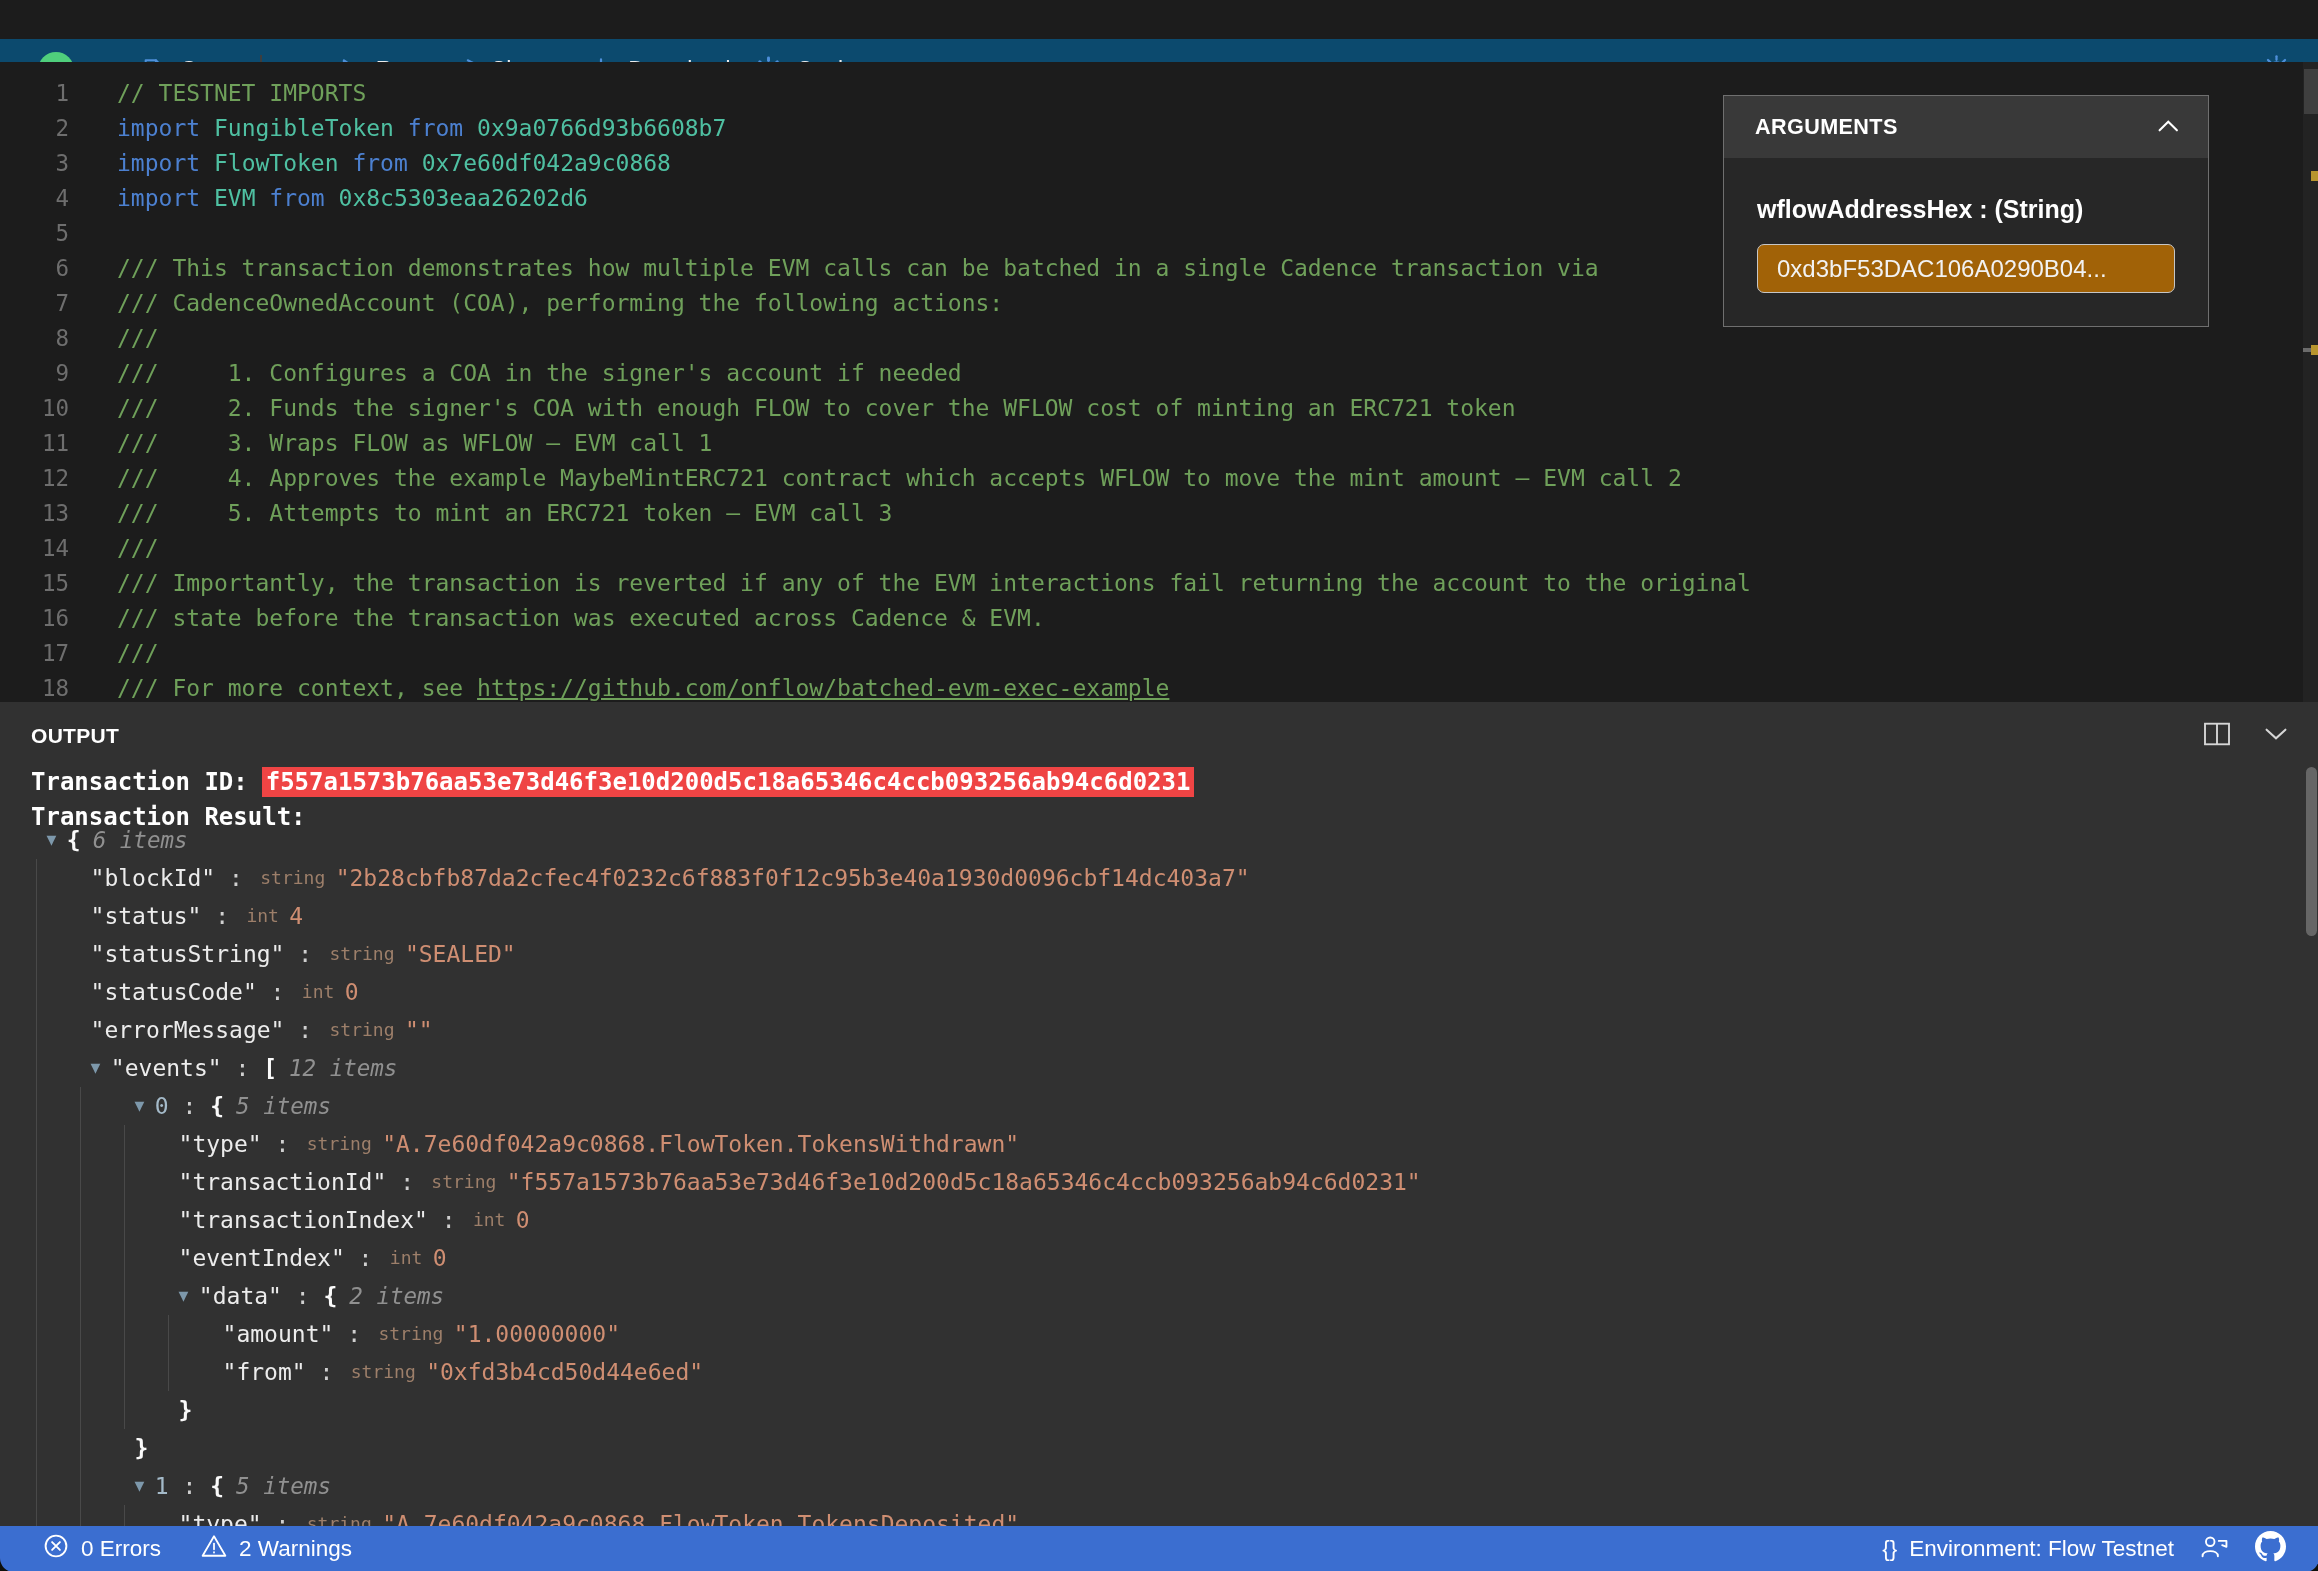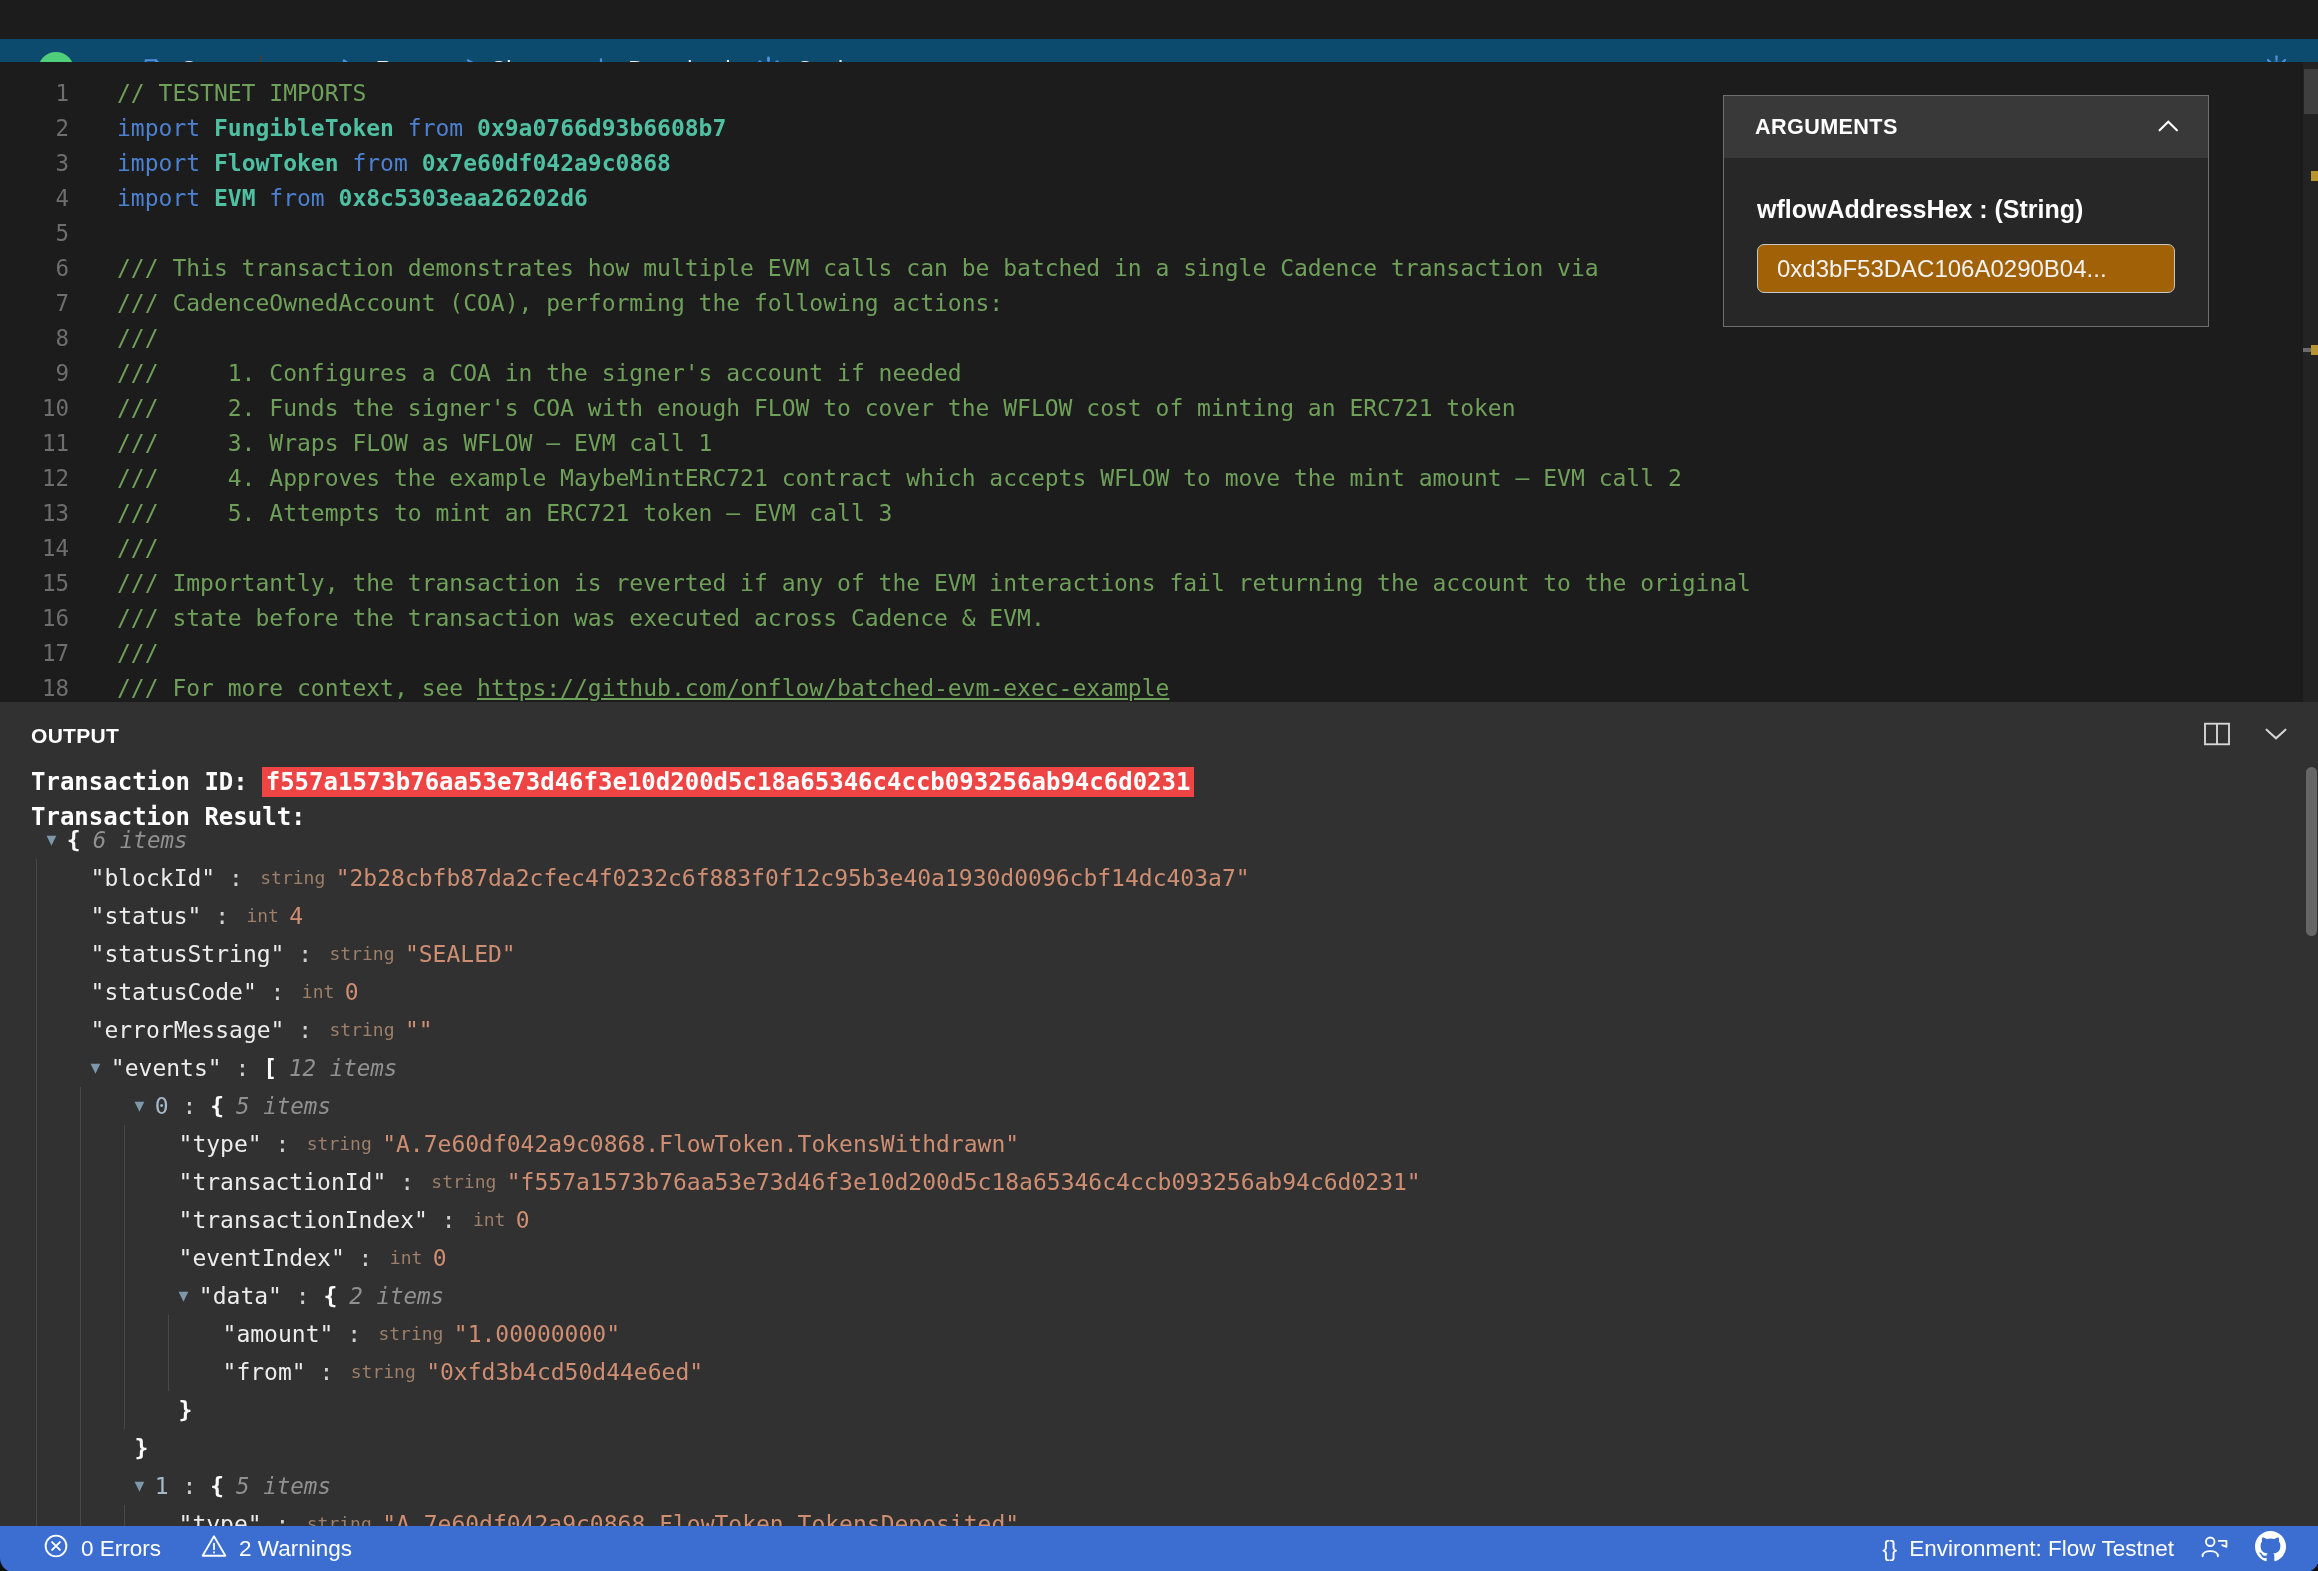--- a/index.html
+++ b/index.html
@@ -18,21 +18,21 @@
   .theme{margin-left:auto;margin-right:26px;display:flex;align-items:center;}
 
   
   .editor{position:absolute;left:0;top:62px;width:2319px;height:640px;background:#1c1c1c;overflow:hidden;}
   .gutter{position:absolute;left:0;top:14px;width:69px;text-align:right;
           font:22.5px/35px "DejaVu Sans Mono",monospace;color:#6e6e6e;}
   .code{position:absolute;left:117px;top:14px;font:23px/35px "DejaVu Sans Mono",monospace;
         white-space:pre;color:#d4d4d4;}
   .seg-c{color:#6fa05a;}
   .seg-k{color:#4c80d0;}
-  .seg-t{color:#4fc0a2;font-weight:bold;}
+  .seg-t{color:#4fc0a2;}
   .seg-u{color:#6fa05a;text-decoration:underline;cursor:pointer;}
 
   
   .ed-sb{position:absolute;right:0;top:0;width:15.6px;height:100%;background:#232323;}
   .ed-sb-thumb{position:absolute;left:0.9px;top:7px;width:14px;height:45px;background:#3f3f3f;}
   .warn-mark{position:absolute;right:0;width:7.8px;height:10.4px;background:#b8952e;}
   .ruler-line{position:absolute;left:0;width:15.6px;height:3.5px;background:#6b6b6b;}
 
   
   .args{position:absolute;left:1723px;top:95px;width:486px;background:#272727;

